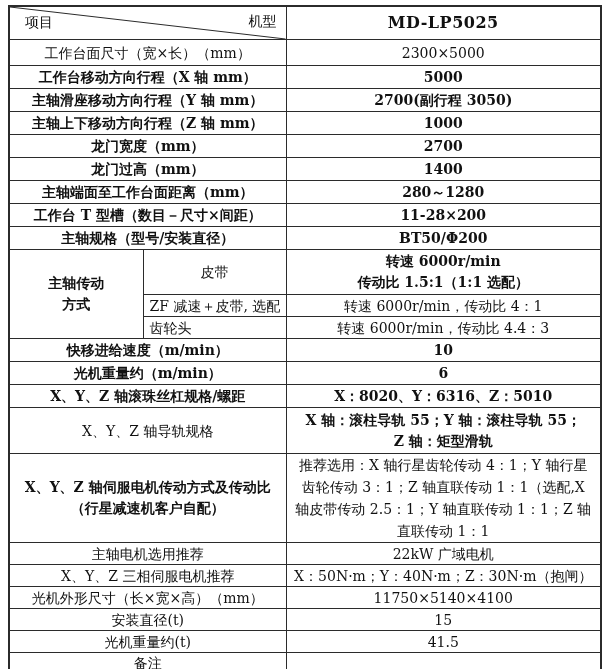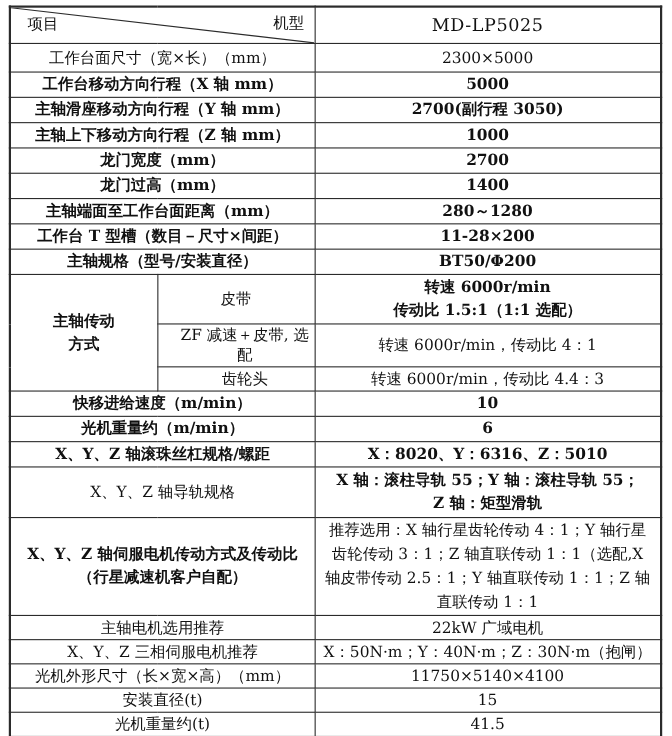--- a/index.html
+++ b/index.html
@@ -28,30 +28,30 @@
   }
   tr.r-hdr{height:30px;}
   tr.r-a{height:26px;}
   tr.r{height:23px;font-weight:bold;}
   tr.r-belt{height:43px;}
   tr.r-s{height:22px;}
   tr.r-guide{height:46px;margin-left:12px;}
   tr.r-servo{height:89px;}
   tr.r-b{height:22px;}
   td.model-cell{
-    font-weight:normal;
+    font-weight:bold;
     font-size:16px;
     letter-spacing:0.5px;
     text-align:center;
   }
   td.diag-cell{position:relative;padding:16px;}
   .diag-svg{position:absolute;left:0;top:0;width:100%;height:100%;display:block;}
   .lbl-item{position:absolute;left:15px;top:6px;}
   .lbl-model{position:absolute;right:9px;top:5px;}
-  td.tl{text-align:center;padding-left:20px;}
+  td.tl{text-align:left;padding-left:6px;}
   .two-line div{line-height:21px;font-weight:bold;}
   td.servo-val{line-height:22px;padding:0 7px;margin-left:43px;}
 </style>
 </head>
 <body>
 
 <div class="table-wrap">
   <table class="spec">
     <colgroup>
       <col style="width:134px">

